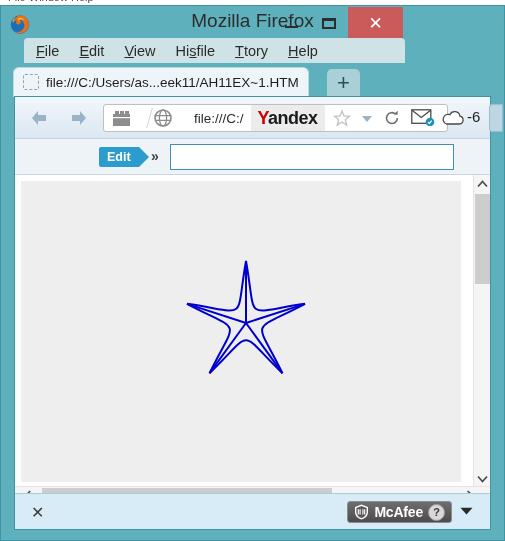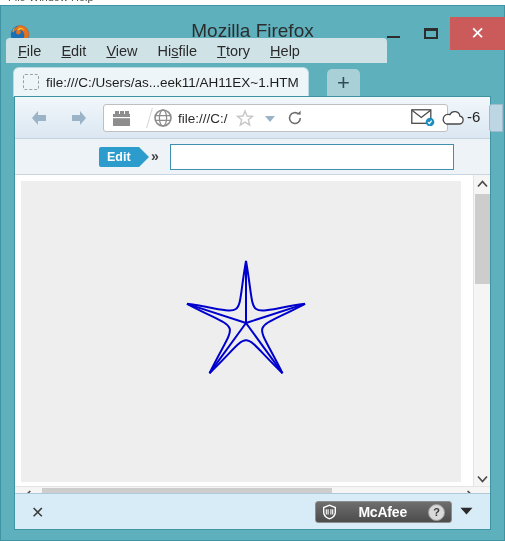--- a/index.html
+++ b/index.html
@@ -17,33 +17,33 @@
   .bg-strip .frag{position:absolute;top:-9px;font-size:11px;color:#4a4a4a;
     white-space:nowrap;font-family:"Liberation Sans",sans-serif;}
 
   
   .window{position:absolute;left:0;top:5px;width:505px;height:536px;
     background:#5fb0bd;}
   .win-border{position:absolute;left:0;top:0;right:0;bottom:0;
     border:1px solid #3f94a3;box-sizing:border-box;pointer-events:none;}
 
   
-  .titlebar{position:absolute;left:0;top:12px;width:505px;height:33px;}
+  .titlebar{position:absolute;left:0;top:2px;width:403px;height:33px;}
   .ff-logo{position:absolute;left:8px;top:5px;width:24px;height:24px;}
   .title-text{position:absolute;left:0;top:3px;width:505px;text-align:center;
     font-size:19px;color:#2d2d2d;font-family:"Liberation Sans",sans-serif;}
   .winbtns{position:absolute;right:0;top:0;height:33px;display:flex;align-items:stretch;}
   .wb{width:38px;display:flex;align-items:center;justify-content:center;cursor:default;}
   .wb .glyph{display:block;}
   .wb-min .glyph{width:13px;height:2px;background:#2d2d2d;margin-top:7px;}
   .wb-max .glyph{width:14px;height:11px;border:2px solid #2d2d2d;border-top-width:3px;box-sizing:border-box;}
   .wb-close{background:#cb5a5a;width:55px;color:#fff;font-size:17px;}
 
   
-  .menubar{position:absolute;left:6px;top:33px;width:381px;height:25px;
+  .menubar{position:absolute;left:24px;top:33px;width:381px;height:25px;
     background:#cfe3e7;border-radius:4px 4px 0 0;display:flex;align-items:center;
     padding-left:12px;box-sizing:border-box;}
   .menu-item{font-size:14.5px;color:#2b2b2b;margin-right:20px;cursor:default;
     white-space:nowrap;}
   .menu-item u{text-decoration:underline;}
 
   
   .tabstrip{position:absolute;left:0;top:58px;width:505px;height:33px;}
   .tab{position:absolute;left:14px;top:5px;height:28px;
     background:#eef5f8;border-radius:5px 5px 0 0;display:flex;align-items:center;
@@ -69,21 +69,21 @@
 
   .addressbar{position:absolute;left:88px;top:7px;width:345px;height:28px;
     background:#ffffff;border:1px solid #bfbfbf;border-radius:3px;
     box-sizing:border-box;display:flex;align-items:center;overflow:hidden;}
   .ab-siteicon{width:34px;height:26px;display:flex;align-items:center;
     justify-content:center;flex:none;}
   .ab-chev{width:9px;height:26px;flex:none;position:relative;}
   .ab-chev:after{content:"";position:absolute;left:-3px;top:3px;width:14px;height:20px;
     border-right:1px solid #d4d4d4;transform:skewX(-16deg);}
   .ab-globe{width:20px;height:20px;margin-left:6px;flex:none;}
-  .ab-url{font-size:13.5px;color:#2b2b2b;margin-left:5px;white-space:nowrap;flex:none;}
+  .ab-url{font-size:13.5px;color:#2b2b2b;margin-left:21px;white-space:nowrap;flex:none;}
   .ab-yandex{margin-left:7px;height:26px;background:#ececec;display:flex;align-items:center;
     padding:0 7px;flex:none;}
   .yx{font-size:18px;font-weight:bold;letter-spacing:-.5px;line-height:1;}
   .yx .y{color:#cc0000;}
   .yx .rest{color:#1a1a1a;}
   .ab-star{margin-left:8px;flex:none;}
   .ab-drop{margin-left:10px;flex:none;}
   .ab-reload{margin-left:11px;flex:none;}
 
   .mailicon{position:absolute;left:396px;top:12px;width:24px;height:17px;}
@@ -125,21 +125,21 @@
     display:flex;align-items:center;justify-content:center;}
   .hsb-l{left:4px;} .hsb-r{right:12px;}
   .hsb-thumb{position:absolute;left:27px;top:1px;width:290px;height:15px;background:#cdcdcd;}
 
   
   .statusbar{position:absolute;left:0;bottom:0;width:475px;height:36px;
     background:#d8ecf7;border-top:1px solid #aec9da;box-sizing:border-box;}
   .sb-close{position:absolute;left:16px;top:9px;font-size:16px;color:#3a3a3a;}
   .mcafee{position:absolute;right:38px;top:7px;height:22px;
     background:linear-gradient(#6e6e6e,#4c4c4c);border:1px solid #8d8d8d;border-radius:3px;
-    display:flex;align-items:center;padding:0 6px;gap:21px;box-sizing:border-box;}
+    display:flex;align-items:center;padding:0 6px;gap:5px;box-sizing:border-box;}
   .mc-shield{width:15px;height:16px;flex:none;}
   .mc-text{color:#fff;font-size:14px;font-weight:bold;letter-spacing:-.2px;line-height:1;
     font-family:"Liberation Sans",sans-serif;}
   .mc-q{width:15px;height:15px;border-radius:50%;background:#d9d9d9;color:#3a3a3a;
     font-size:11px;font-weight:bold;display:flex;align-items:center;justify-content:center;
     flex:none;border:1px solid #9a9a9a;}
   .sb-drop{position:absolute;right:17px;top:13px;}
 </style>
 </head>
 <body>
@@ -213,20 +213,25 @@
               <rect x="0" y="6" width="17" height="1.2" fill="#ffffff"></rect>
             </svg>
           </span>
           <span class="ab-chev"></span>
           <svg class="ab-globe" viewBox="0 0 20 20">
             <circle cx="10" cy="10" r="8" fill="none" stroke="#8d8d8d" stroke-width="1.6"></circle>
             <ellipse cx="10" cy="10" rx="3.6" ry="8" fill="none" stroke="#8d8d8d" stroke-width="1.3"></ellipse>
             <path d="M2.3 7.6h15.4M2.3 12.4h15.4" stroke="#8d8d8d" stroke-width="1.3"></path>
           </svg>
           <span class="ab-url">file:///C:/</span>
+          <span class="ab-yandex">
+            <span class="yx">
+              <span class="y">Y</span><span class="rest">andex</span>
+            </span>
+          </span>
           <svg class="ab-star" width="18" height="18" viewBox="0 0 18 18">
             <path d="M9 2 L11 7 L16.5 7.3 L12.3 10.8 L13.7 16 L9 13.1 L4.3 16 L5.7 10.8 L1.5 7.3 L7 7 Z" fill="none" stroke="#c6c6c6" stroke-width="1.4"></path>
           </svg>
           <svg class="ab-drop" width="12" height="9" viewBox="0 0 12 9">
             <path d="M1 2 L11 2 L6 8 Z" fill="#9bb3c6"></path>
           </svg>
           <svg class="ab-reload" width="16" height="16" viewBox="0 0 16 16">
             <path d="M13.3 8a5.4 5.4 0 1 1-1.8-4" fill="none" stroke="#6e6e6e" stroke-width="1.6"></path>
             <path d="M13.6 0.8 L13.6 4.8 L9.6 4.3 Z" fill="#6e6e6e"></path>
           </svg>

